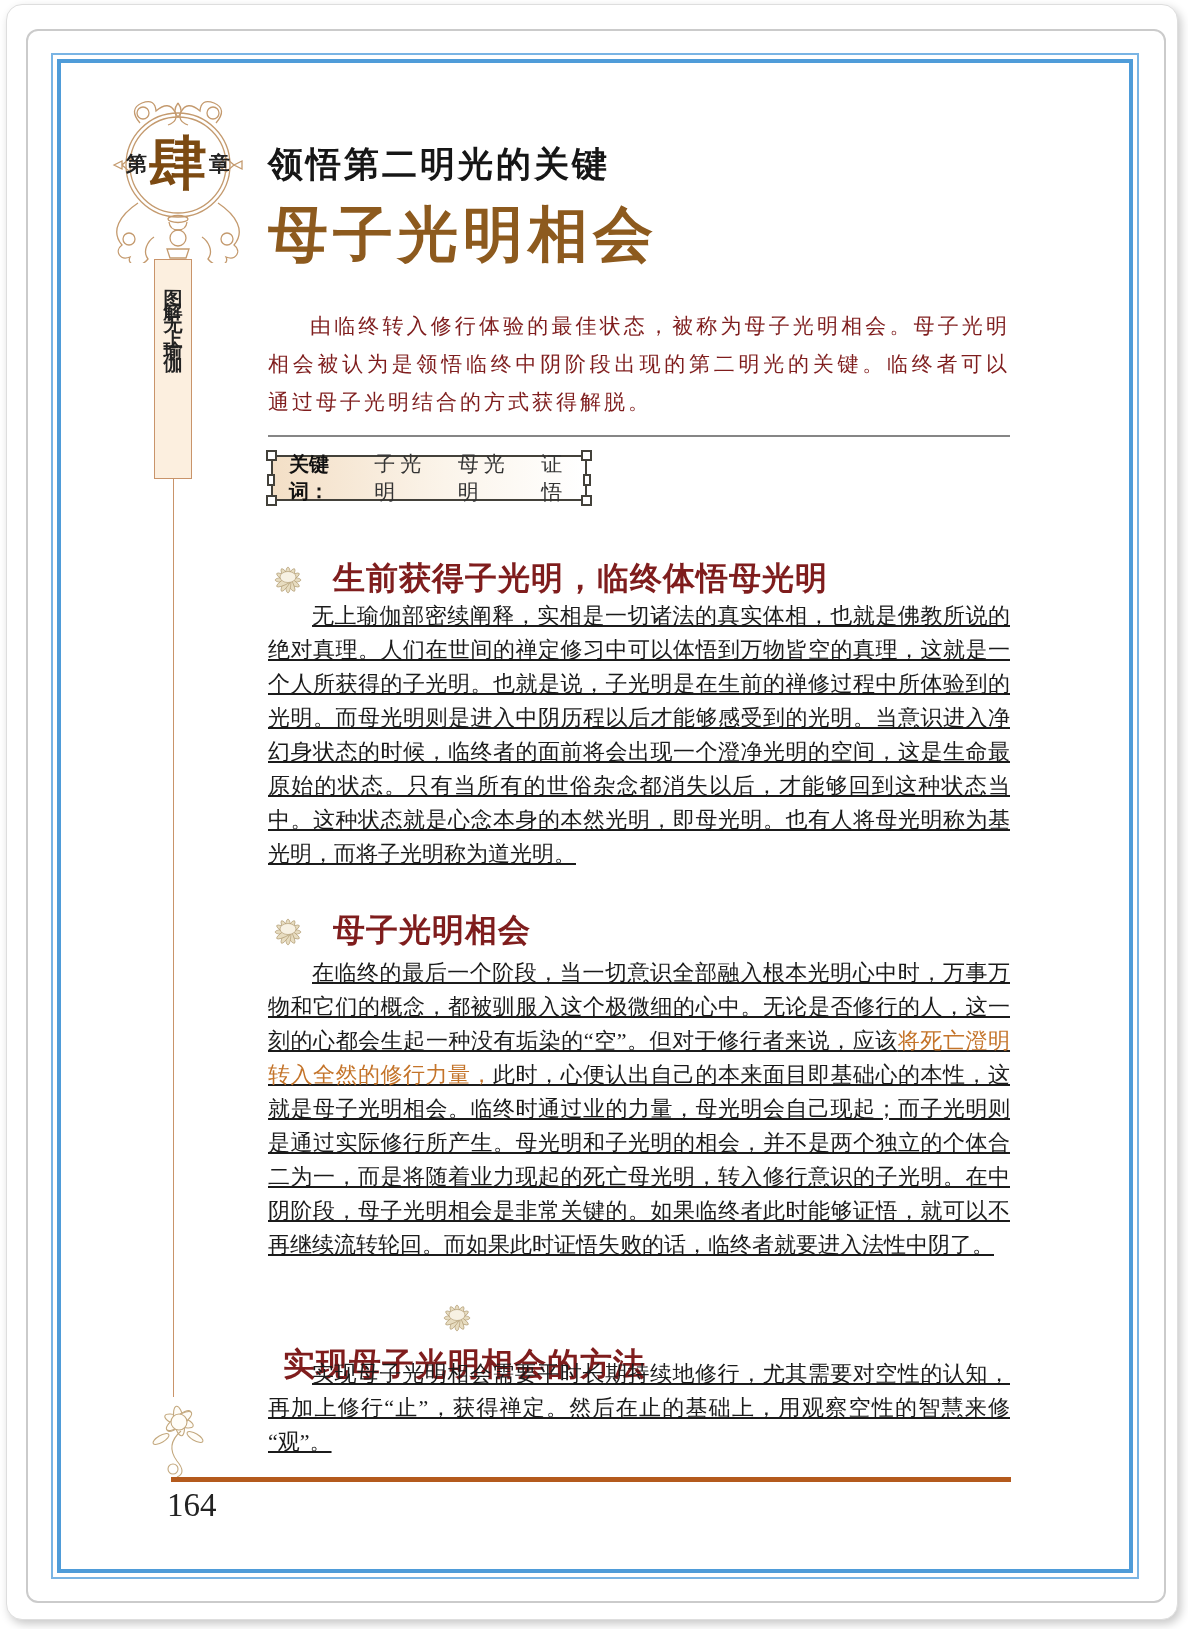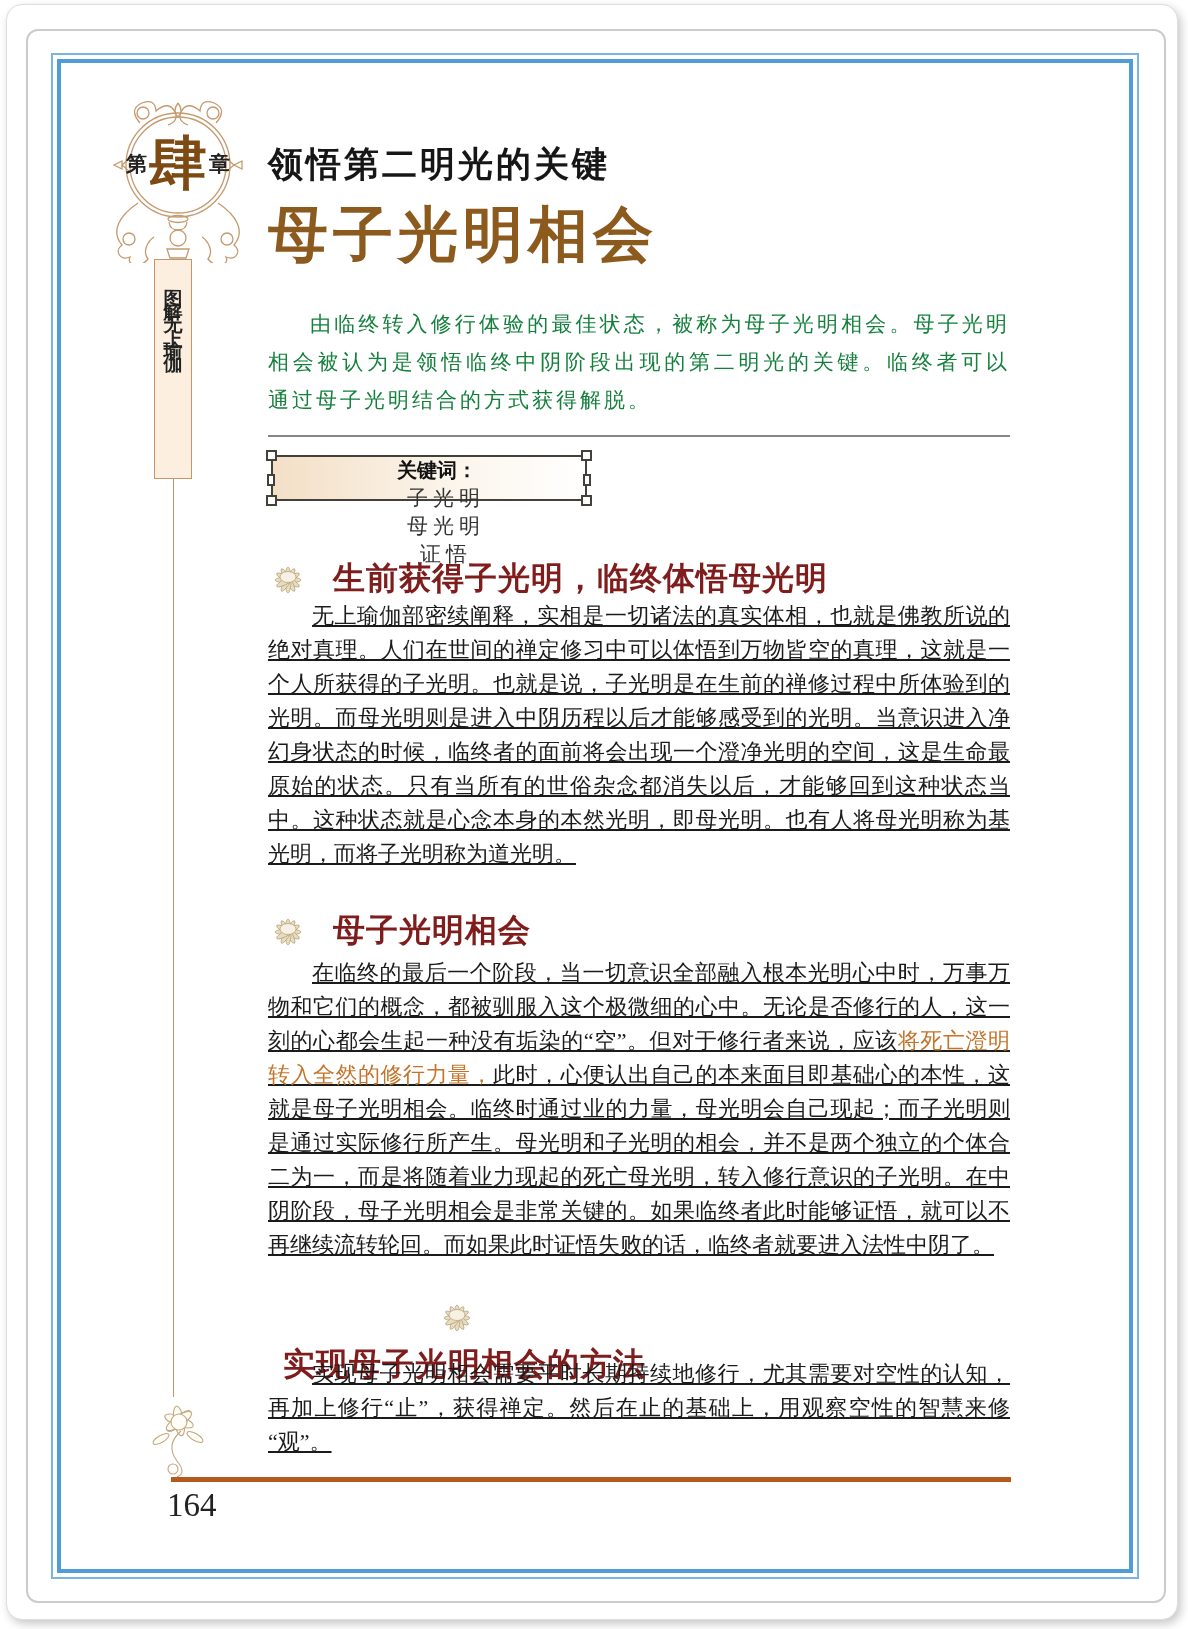--- a/index.html
+++ b/index.html
@@ -22,27 +22,27 @@
   .series-bar{position:absolute;left:147px;top:254px;width:38px;height:220px;background:#fcefdf;
       border:1px solid #c9946a;box-sizing:border-box;display:flex;justify-content:center;}
   .series-bar span{writing-mode:vertical-rl;text-orientation:upright;font-family:"Liberation Sans","DejaVu Sans",sans-serif;
       font-size:19px;font-weight:600;color:#222;letter-spacing:13px;padding-top:14px;}
   .v-line{position:absolute;left:166px;top:474px;width:1px;height:918px;background:#c9946a;}
 
   
   .col{position:absolute;left:261px;width:742px;}
   .subtitle{top:136px;font-size:35px;font-weight:bold;color:#161616;letter-spacing:3px;}
   .main-title{top:190px;font-size:60px;font-weight:bold;color:#8d5a1e;letter-spacing:5px;}
-  .intro{top:302px;font-size:21px;line-height:38px;color:#15803d;letter-spacing:3px;
-         text-align:justify;text-indent:2em;font-family:Liberation Mono, monospace;}
+  .intro{top:302px;font-size:21px;line-height:38px;color:#7f1d1d;letter-spacing:3px;
+         text-align:justify;text-indent:2em;}
   .rule-gray{position:absolute;left:261px;top:430px;width:742px;height:2px;background:#868686;}
 
   
   .kw-box{position:absolute;left:264px;top:450px;width:316px;height:46px;border:2px solid #43413a;
-      background:linear-gradient(90deg,#f3dfc6,#fbf4ea 55%,#ffffff);display:flex;align-items:center;padding-left:16px;box-sizing:border-box;flex-direction:column;}
+      background:linear-gradient(90deg,#f3dfc6,#fbf4ea 55%,#ffffff);display:flex;align-items:center;padding-left:16px;box-sizing:border-box;}
   .kw-box .tab{position:absolute;width:7px;height:7px;border:2px solid #43413a;background:#fff;}
   .tab.tl{left:-7px;top:-7px;} .tab.tr{right:-7px;top:-7px;}
   .tab.bl{left:-7px;bottom:-7px;} .tab.br{right:-7px;bottom:-7px;}
   .tab.ml{left:-6px;top:17px;width:4px;height:8px;} .tab.mr{right:-6px;top:17px;width:4px;height:8px;}
   .kw-label{font-family:"Liberation Sans","DejaVu Sans",sans-serif;font-weight:bold;font-size:20px;color:#111;}
   .kw-item{font-size:21px;color:#333;letter-spacing:5px;margin-left:18px;}
 
   
   .sec-head{position:absolute;left:261px;display:flex;align-items:center;gap:10px;}
   .sec-head .txt{font-family:"Liberation Sans","DejaVu Sans",sans-serif;font-weight:bold;font-size:32px;

